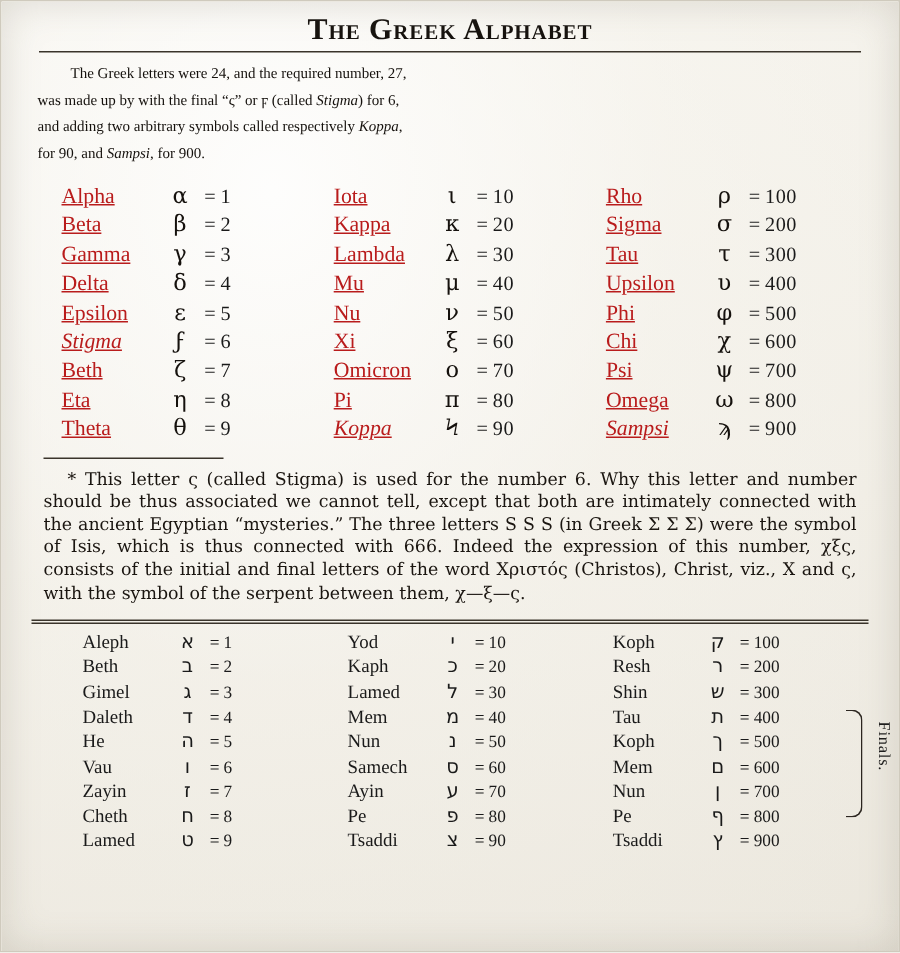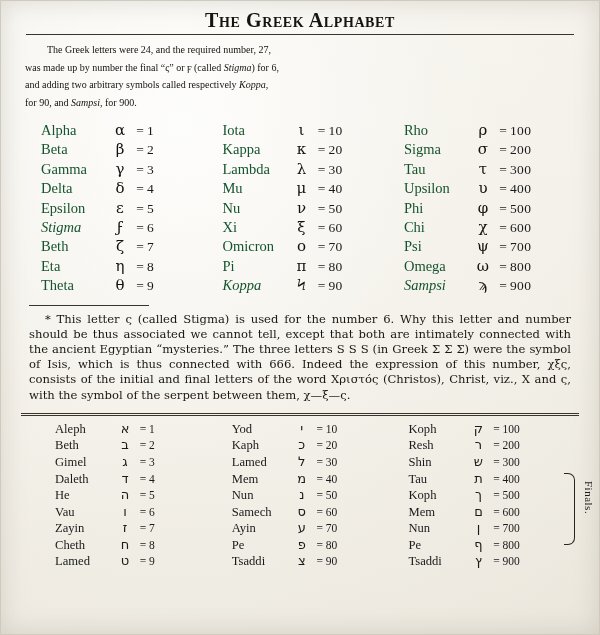--- a/index.html
+++ b/index.html
@@ -69,21 +69,22 @@
   .gcol { width: 31%; }
   .grow {
     display: flex;
     align-items: baseline;
     height: 19.4px;
     white-space: nowrap;
   }
   .gname {
     flex: 0 0 66px;
     font-size: 14.5px;
-    color: #14532d;
+    color: #b91c1c;
+    text-decoration: underline;
   }
   .gname.ital { font-style: italic; }
   .gletter {
     flex: 0 0 26px;
     text-align: center;
     font-size: 15px;
     font-family: "DejaVu Serif", serif;
     color: #15110d;
   }
   .geq {
@@ -193,21 +194,21 @@
 
 <div id="page">
   <div class="sheet"></div>
   <div class="content">
 
     <div class="title-greek">The Greek Alphabet</div>
     <div class="rule"></div>
 
     <div class="intro">
       <span class="lead">The Greek letters were 24, and the required number, 27,</span><br>
-      <span>was made up by number the final “ς” or ϝ (called </span><span class="it">Stigma</span><span>) for 6,</span><br>
+      <span>was made up by with the final “ς” or ϝ (called </span><span class="it">Stigma</span><span>) for 6,</span><br>
       <span>and adding two arbitrary symbols called respectively </span><span class="it">Koppa</span><span>,</span><br>
       <span>for 90, and </span><span class="it">Sampsi</span><span>, for 900.</span>
     </div>
 
     <div class="greek-table">
 
       <div class="gcol">
         <div class="grow">
             <span class="gname">Alpha</span>
             <span class="gletter">α</span>

